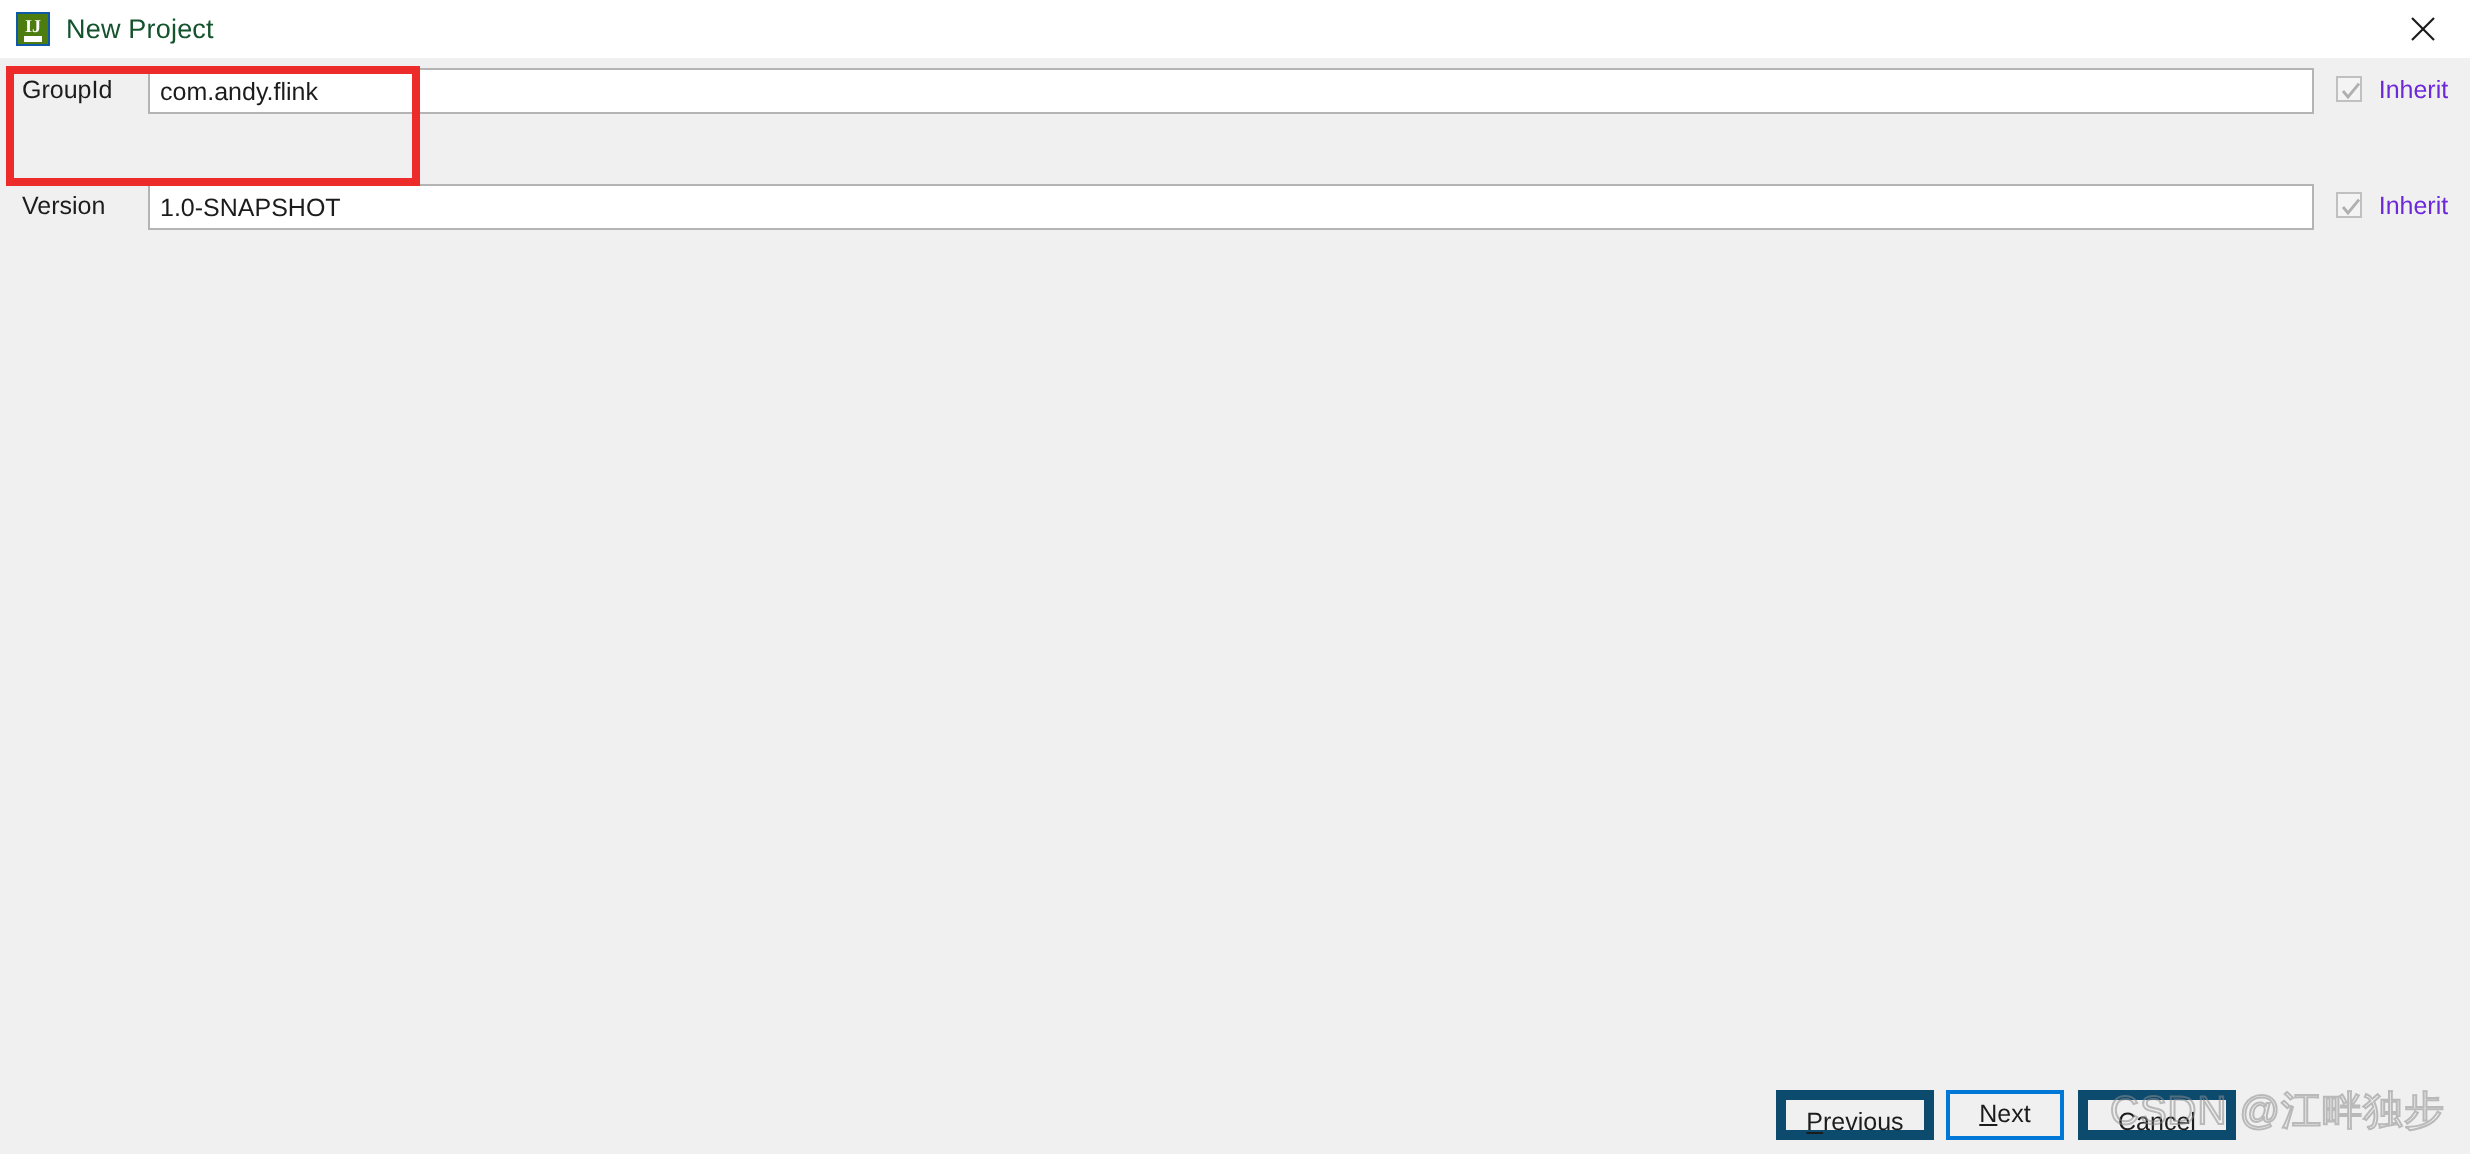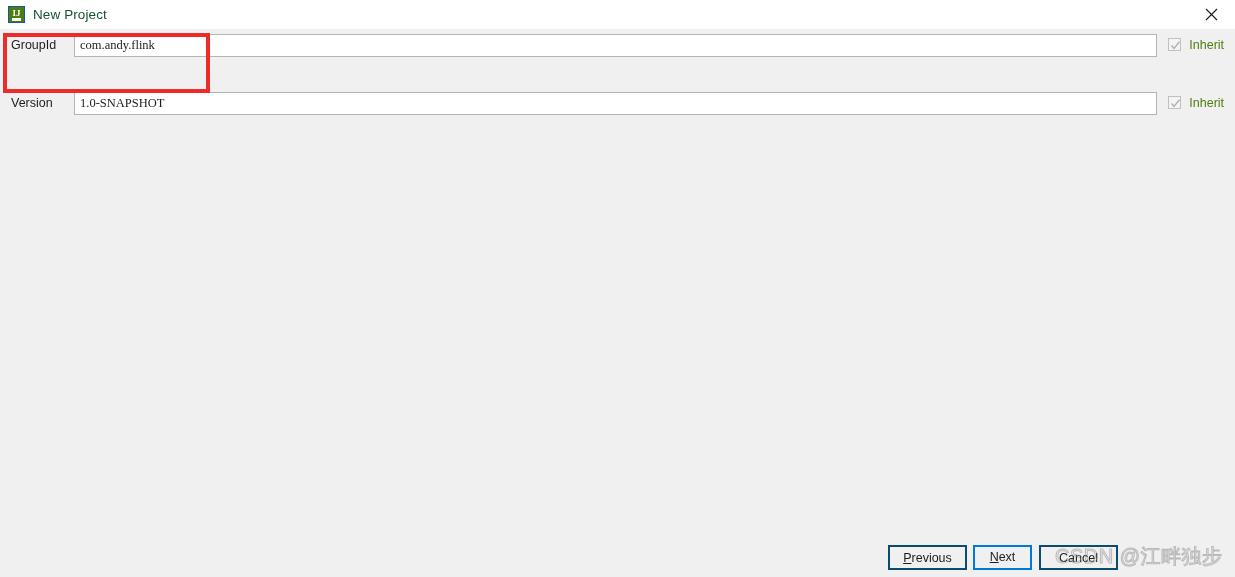--- a/index.html
+++ b/index.html
@@ -108,21 +108,21 @@
   }
   .field-input {
     position: absolute;
     left: 74px;
     top: 0;
     width: 1083px;
     height: 23px;
     background: #ffffff;
     border: 1px solid #b4b4b4;
     box-sizing: border-box;
-    font-family: Liberation Serif, serif;
+    font-family: Liberation Sans, sans-serif;
     font-size: 12.5px;
     color: #1c1c1c;
     padding: 0 0 0 5px;
     line-height: 21px;
     outline: none;
   }
   .field-input.focused {
     border: 1px solid #0078d7;
     height: 25px;
     line-height: 23px;
@@ -145,21 +145,21 @@
     vertical-align: middle;
   }
   .checkbox svg {
     position: absolute;
     left: 1px; top: 1px;
   }
   .inherit-label {
     display: inline-block;
     margin-left: 5px;
     font-size: 12.5px;
-    color: #4d7c0f;
+    color: #6d28d9;
     vertical-align: middle;
     line-height: 14px;
   }
 
   
   #red-annotation {
     position: absolute;
     left: 3px;
     top: 33px;
     width: 207px;
@@ -175,21 +175,21 @@
     left: 0;
     top: 540px;
     width: 1235px;
     height: 37px;
   }
   .dlg-button {
     position: absolute;
     top: 5px;
     height: 25px;
     background: #f0f0f0;
-    border: 2px solid #0c4a6e;
+    border: 5px solid #0c4a6e;
     box-sizing: border-box;
     font-family: "Liberation Sans", sans-serif;
     font-size: 12.5px;
     color: #1c1c1c;
     text-align: center;
     line-height: 23px;
     cursor: default;
     white-space: nowrap;
   }
   #btn-previous { left: 888px; width: 79px; }

